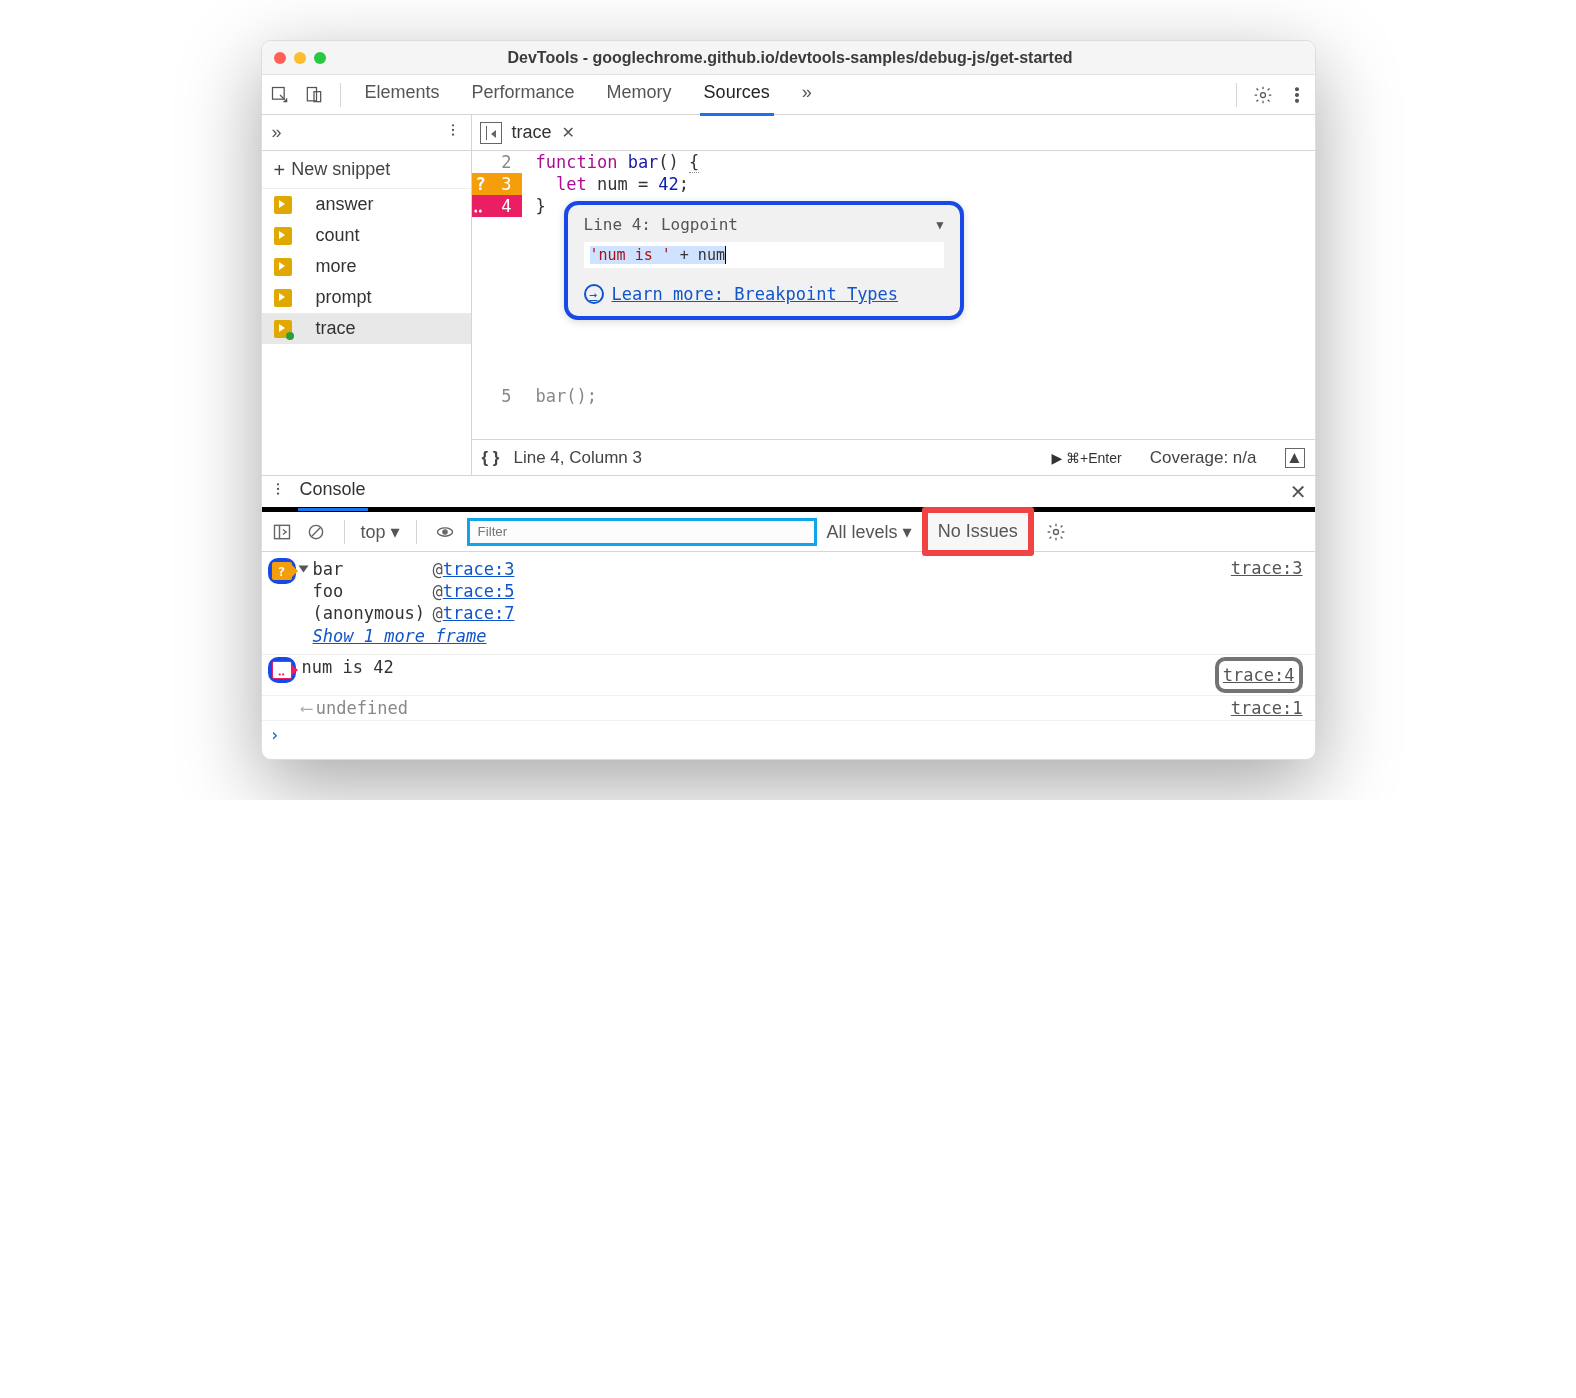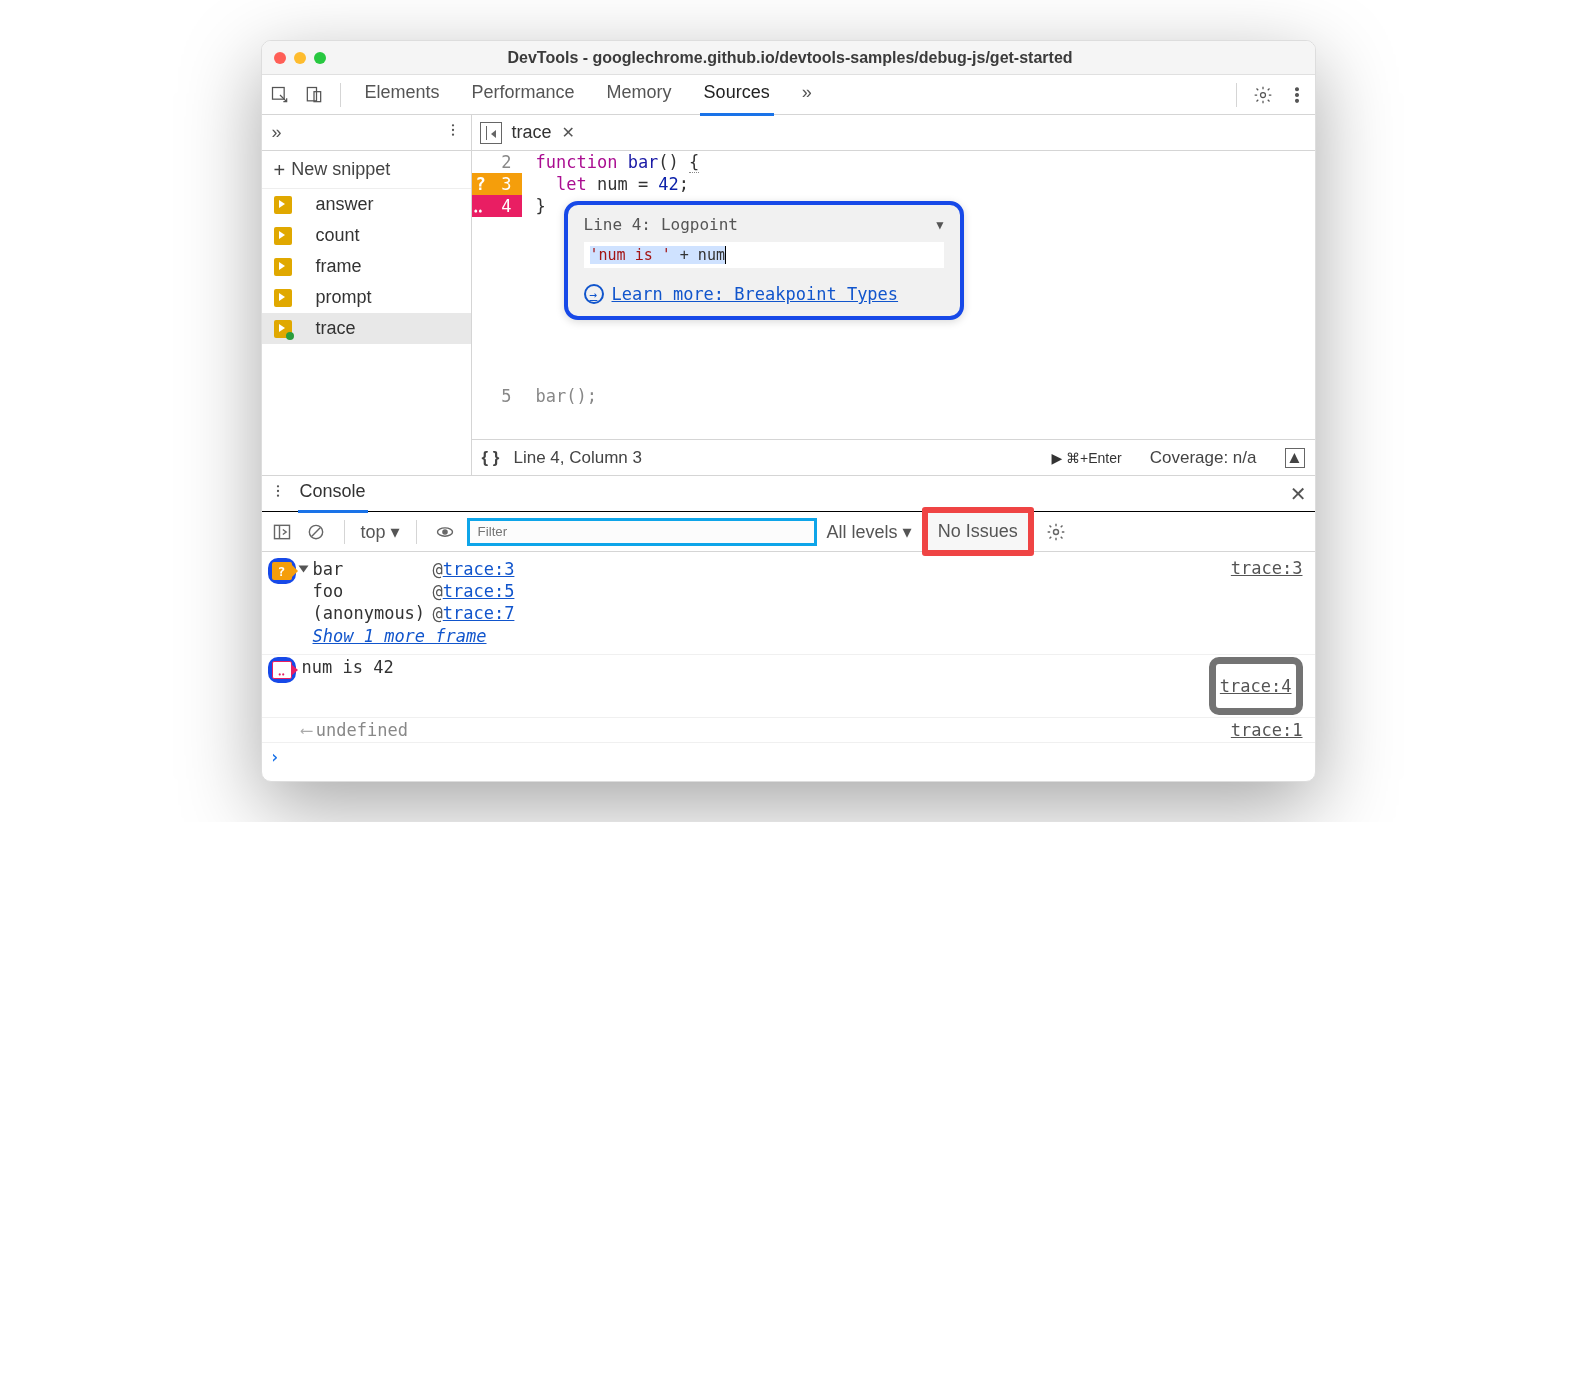--- a/index.html
+++ b/index.html
@@ -141,21 +141,21 @@
     padding:0 10px; gap:14px; color:#444; font-size:17px;
   }
   .editor-footer .braces { font-weight:bold; cursor:pointer;}
   .editor-footer .right { margin-left:auto; display:flex; align-items:center; gap:28px;}
   .run-btn { font-size:14px; color:#333; }
   .collapse-btn { width:20px; height:20px; border:1.5px solid #666; display:flex; align-items:center; justify-content:center; cursor:pointer;}
 
   
   .drawer { border-top: 1px solid #d5d5d5; }
   .drawer-tabs {
-    display:flex; align-items:center; height:36px; padding:0 8px; gap:12px; border-bottom:1px solid #000000;
+    display:flex; align-items:center; height:36px; padding:0 8px; gap:12px; border-bottom:5px solid #000000;
   }
   .drawer-tabs .vdots { cursor:pointer; color:#555;}
   .drawer-tab { padding:6px 2px 8px; border-bottom:3px solid #1a73e8; margin-bottom:-1px; cursor:pointer;}
   .drawer-close { margin-left:auto; font-size:20px; color:#555; cursor:pointer;}
 
   .console-toolbar {
     display:flex; align-items:center; height:40px; padding:0 8px; gap:10px;
     border-bottom:1px solid #d5d5d5; color:#555;
   }
   .ct-btn { width:24px; height:24px; display:flex; align-items:center; justify-content:center; cursor:pointer;}
@@ -169,21 +169,21 @@
   .console-row { display:flex; align-items:flex-start; padding:2px 12px 2px 6px; border-bottom:1px solid #f0f0f0;}
   .row-icon-wrap { width:28px; display:flex; justify-content:center; position:relative;}
   .row-icon-wrap.hl { border:4px solid #1749e8; border-radius:10px; }
   .tri { width:0; height:0; border-left:7px solid #555; border-top:5px solid transparent; border-bottom:5px solid transparent; margin:6px 0 0 4px; transform:rotate(90deg);}
   .cond-badge { width:20px; height:18px; background:#f59e0b; display:flex; align-items:center; justify-content:center; color:#fff; font-weight:bold; font-size:13px; border-radius:2px; position:relative;}
   .cond-badge::after { content:''; position:absolute; right:-6px; top:3px; border-left:6px solid #f59e0b; border-top:6px solid transparent; border-bottom:6px solid transparent;}
   .log-badge { width:20px; height:18px; background:#fff; border:1.5px solid #e91e63; display:flex; align-items:center; justify-content:center; color:#e91e63; font-weight:bold; font-size:13px; border-radius:2px; position:relative;}
   .log-badge::after { content:''; position:absolute; right:-7px; top:2px; border-left:7px solid #e91e63; border-top:6px solid transparent; border-bottom:6px solid transparent;}
   .row-main { flex:1; padding-left:6px;}
   .row-link { color:#555; text-decoration:underline; cursor:pointer; white-space:nowrap;}
-  .row-link.hl { border:7px solid #737373; border-radius:10px; padding:12px 4px;}
+  .row-link.hl { border:4px solid #737373; border-radius:10px; padding:4px 4px;}
   .stack { padding-left:0px;}
   .stack-row { display:flex; gap:0; padding:1px 0;}
   .stack-row .fn-col { width:120px; }
   .stack-row .at { color:#555; }
   .trace-link { color:#1155cc; text-decoration:underline; cursor:pointer;}
   .show-more { color:#1155cc; text-decoration:underline; font-style:italic; cursor:pointer; padding:2px 0 6px;}
   .ret-arrow { color:#aaa; margin-right:4px;}
   .undf { color:#888;}
   .prompt-row { display:flex; padding:4px 12px 4px 8px; color:#1a73e8;}
   .prompt-row .gt { font-weight:bold; }
@@ -262,21 +262,21 @@
         <div class="snippet-item">
           <span class="snippet-icon"></span>
           <span>answer</span>
         </div>
         <div class="snippet-item">
           <span class="snippet-icon"></span>
           <span>count</span>
         </div>
         <div class="snippet-item">
           <span class="snippet-icon"></span>
-          <span>frame</span>
+          <span>more</span>
         </div>
         <div class="snippet-item">
           <span class="snippet-icon"></span>
           <span>prompt</span>
         </div>
         <div class="snippet-item selected">
           <span class="snippet-icon" style="position:relative">
             <span class="snippet-modified"></span>
           </span>
           <span>trace</span>

